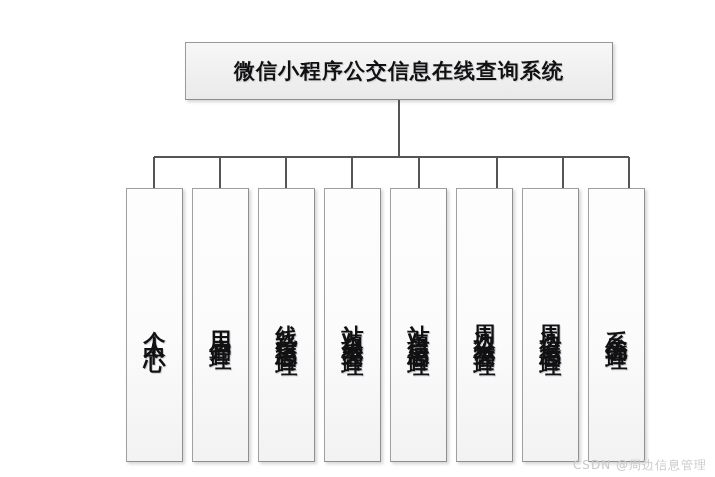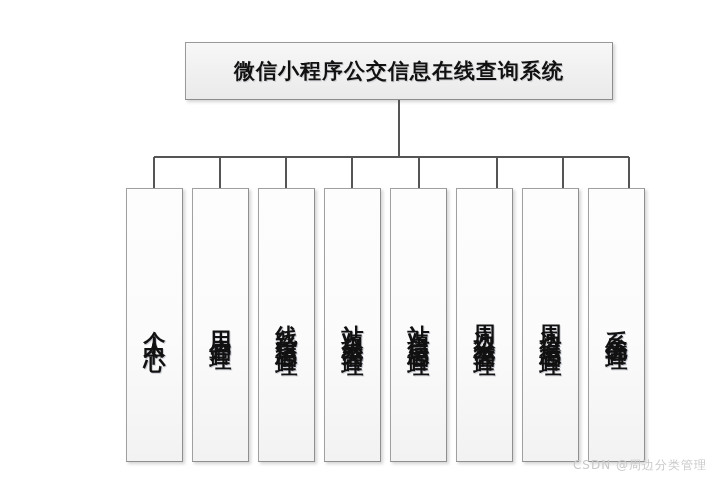--- a/index.html
+++ b/index.html
@@ -164,15 +164,15 @@
     <div class="child-node">
       <span class="child-label">周边信息管理</span>
     </div>
 
     <div class="child-node">
       <span class="child-label">系统管理</span>
     </div>
 
   </div>
 
-  <div class="watermark">CSDN @周边分类管理</div>
+  <div class="watermark">CSDN @周边信息管理</div>
 
 </div>
 
 </body></html>

